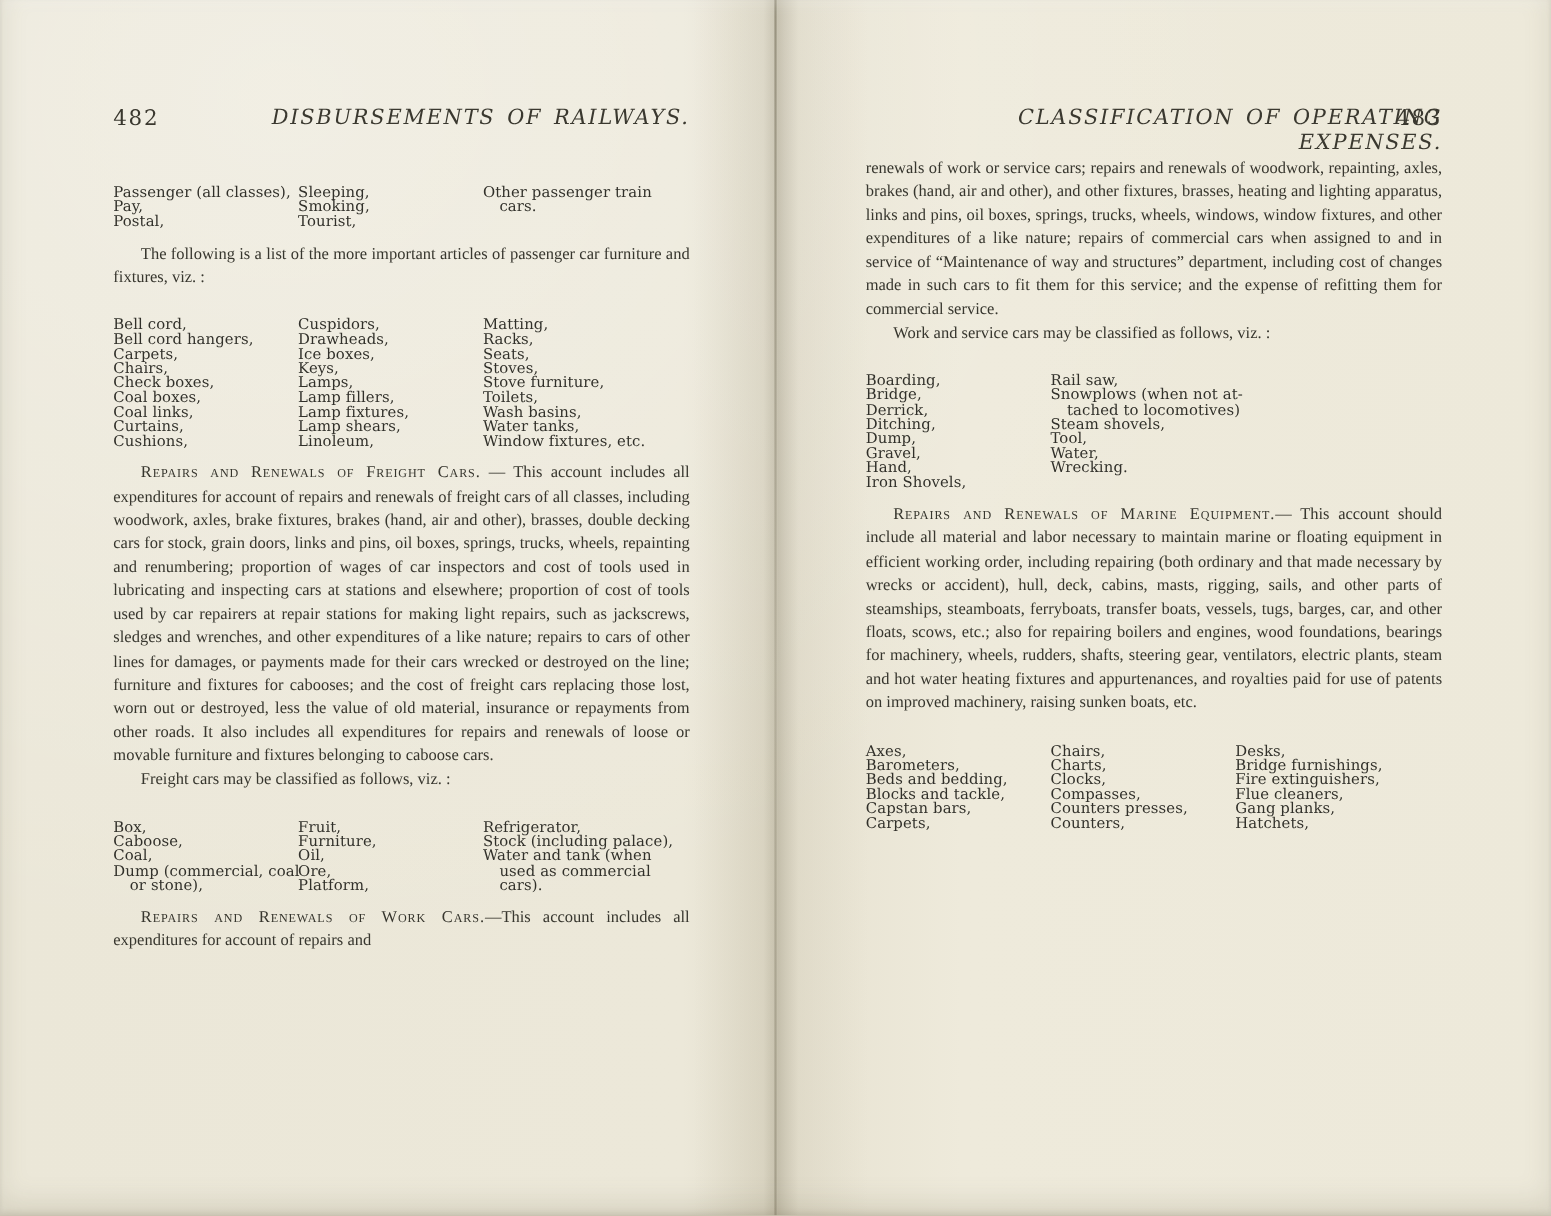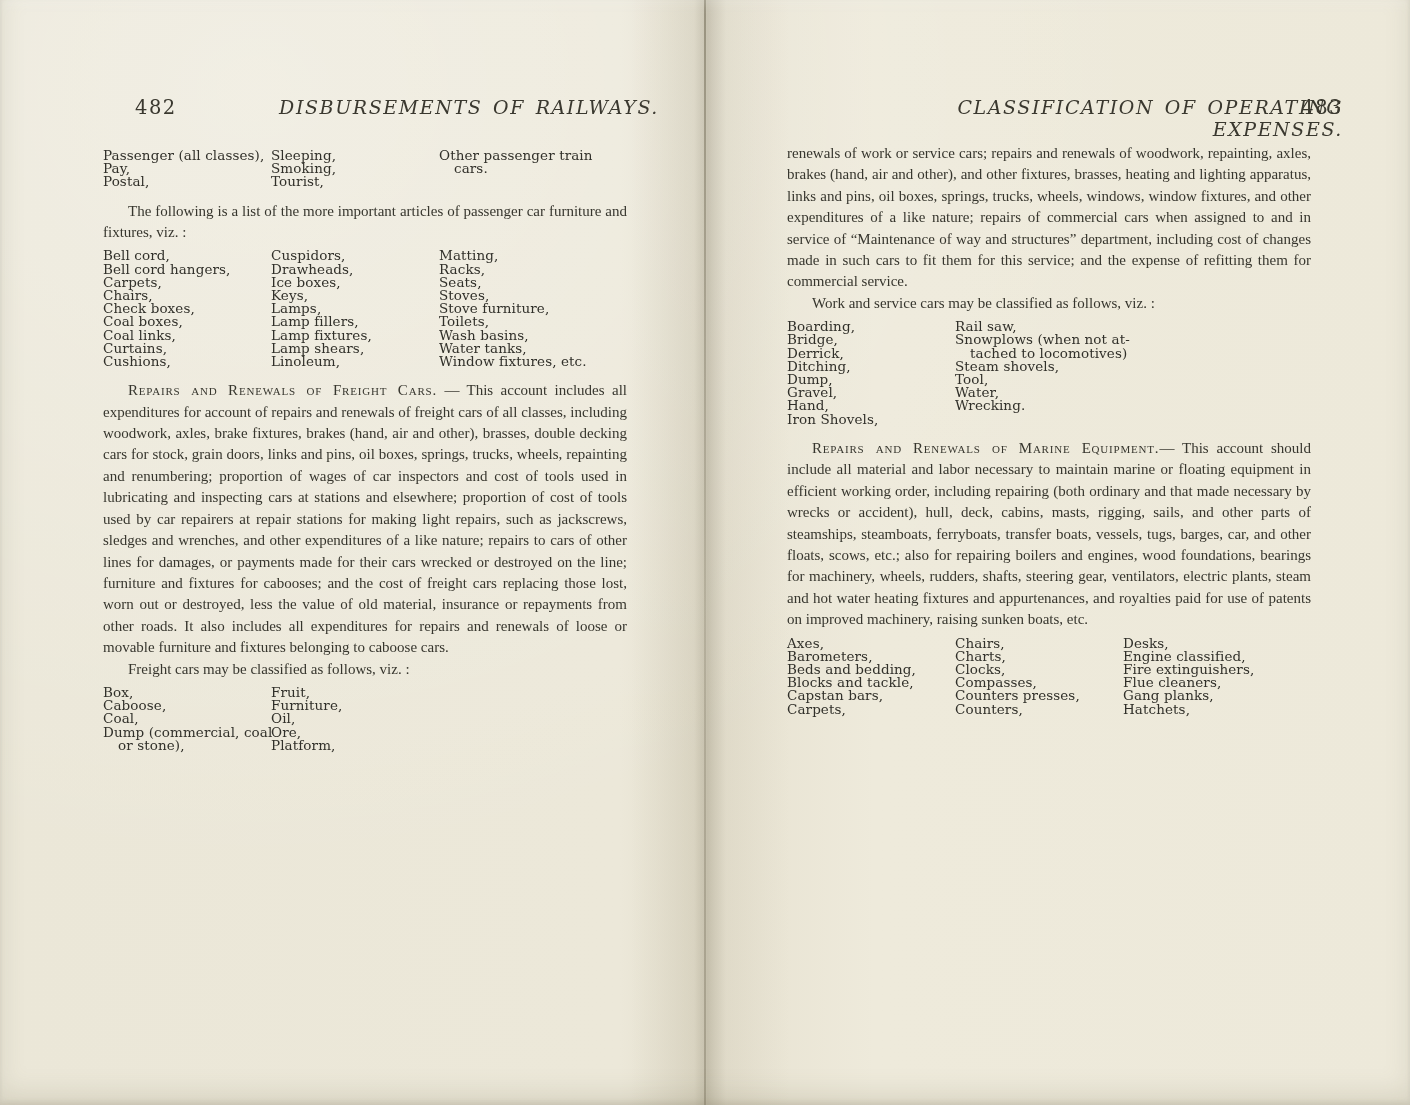--- a/index.html
+++ b/index.html
@@ -36,21 +36,21 @@
   .gutter-line {
     position:absolute; left:704px; top:0; width:2px; height:100%;
     background:linear-gradient(180deg,
       rgba(92,85,63,0.45) 0%,
       rgba(92,85,63,0.18) 55%,
       rgba(92,85,63,0.32) 100%);
     pointer-events:none;
   }
 
   .running-head {
-    position:absolute; top:96px; width:524px; height:24px;margin-left:32px;
+    position:absolute; top:96px; width:524px; height:24px;
   }
   .running-head .head-title {
     display:block; text-align:right;
     font-style:italic; font-size:19px;
     letter-spacing:1.6px; word-spacing:3px;
     color:#3a382f;
   }
   .running-head .pagenum {
     position:absolute; top:0;
     font-size:19.5px; letter-spacing:1.5px; font-style:normal;
@@ -75,21 +75,21 @@
   .para.indent { text-indent:25px; }
   .para .lead {
     font-variant:small-caps;
     letter-spacing:0.8px; word-spacing:2.5px;
   }
   .cols + .para { margin-top:1px; }
 
   .cols {
     display:grid;
     grid-template-columns:168px 168px 188px;
-    margin:6px 0 12px 0;
+    margin:26px 0 12px 0;
   }
   .cols .line {
     font-size:13.5px; line-height:13.2px;
     letter-spacing:0.1px;
     color:#31302a;
     white-space:nowrap;
   }
   .cols .line.cont { padding-left:15px; }
 </style>
 </head>
@@ -165,21 +165,29 @@
             <div class="line">Dump (commercial, coal</div>
             <div class="line cont">or stone),</div>
           </div>
           <div class="col">
             <div class="line">Fruit,</div>
             <div class="line">Furniture,</div>
             <div class="line">Oil,</div>
             <div class="line">Ore,</div>
             <div class="line">Platform,</div>
           </div>
-        </div>
+          <div class="col">
+            <div class="line">Refrigerator,</div>
+            <div class="line">Stock (including palace),</div>
+            <div class="line">Water and tank (when</div>
+            <div class="line cont">used as commercial</div>
+            <div class="line cont">cars).</div>
+          </div>
+        </div>
+        <p class="para indent"><span class="lead">Repairs and Renewals of Work Cars.</span>—This account includes all expenditures for account of repairs and</p>
       </div>
   </section>
 
   <section>
     <header class="running-head" id="head-right">
       <span class="head-title">CLASSIFICATION OF OPERATING EXPENSES.</span>
       <span class="pagenum at-right">483</span>
     </header>
     <div class="content" id="right-content">
         <p class="para">renewals of work or service cars; repairs and renewals of woodwork, repainting, axles, brakes (hand, air and other), and other fixtures, brasses, heating and lighting apparatus, links and pins, oil boxes, springs, trucks, wheels, windows, window fixtures, and other expenditures of a like nature; repairs of commercial cars when assigned to and in service of “Maintenance of way and structures” department, including cost of changes made in such cars to fit them for this service; and the expense of refitting them for commercial service.</p>
@@ -218,21 +226,21 @@
           <div class="col">
             <div class="line">Chairs,</div>
             <div class="line">Charts,</div>
             <div class="line">Clocks,</div>
             <div class="line">Compasses,</div>
             <div class="line">Counters presses,</div>
             <div class="line">Counters,</div>
           </div>
           <div class="col">
             <div class="line">Desks,</div>
-            <div class="line">Engine classified,</div>
+            <div class="line">Bridge furnishings,</div>
             <div class="line">Fire extinguishers,</div>
             <div class="line">Flue cleaners,</div>
             <div class="line">Gang planks,</div>
             <div class="line">Hatchets,</div>
           </div>
         </div>
       </div>
   </section>
 
   <div class="gutter"></div>

